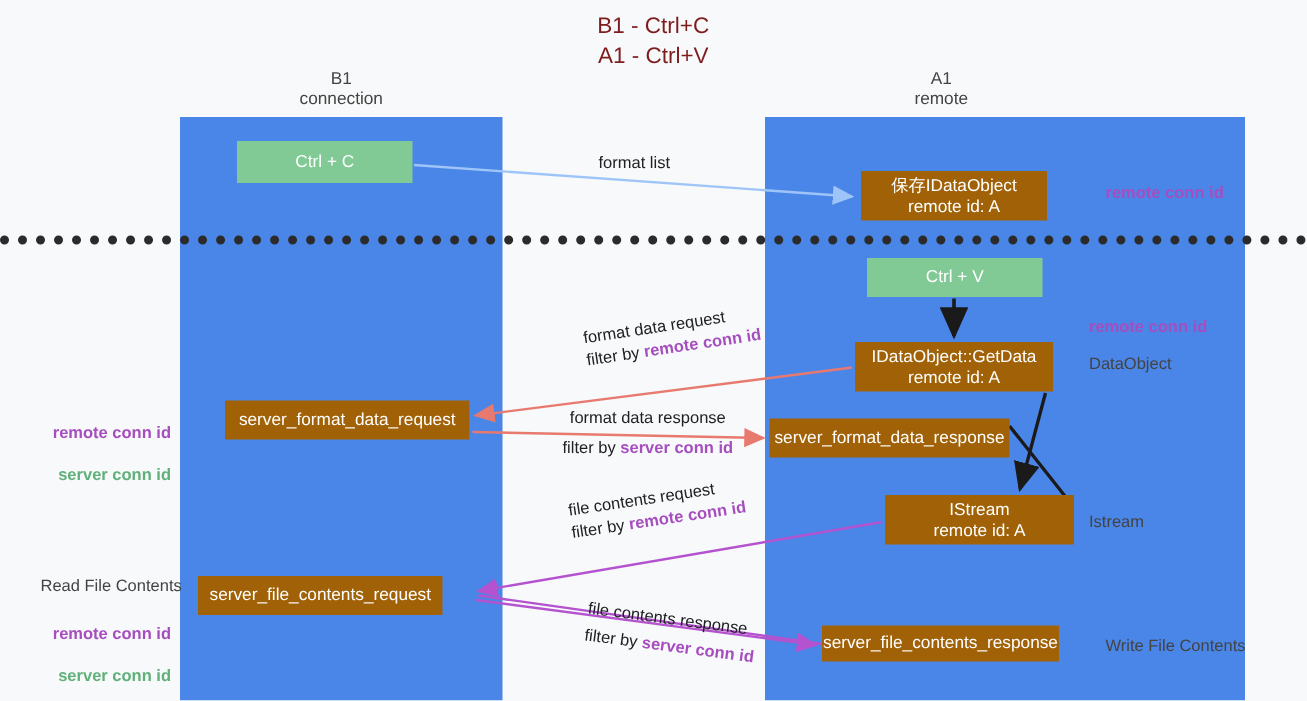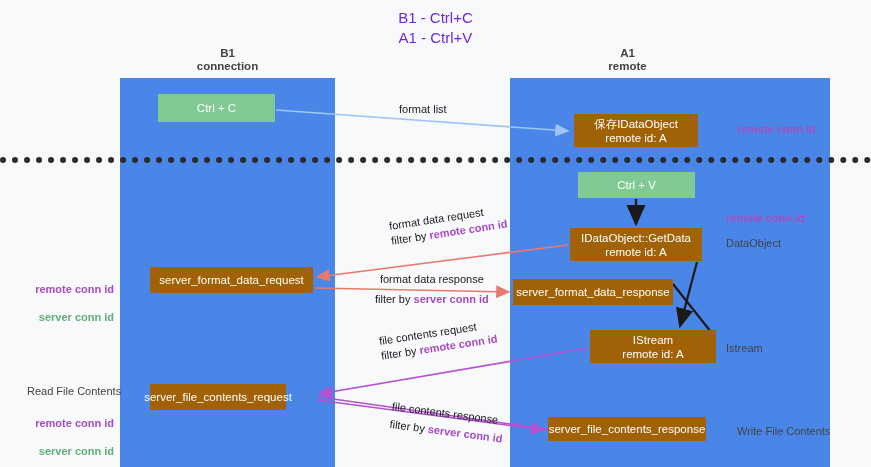--- a/index.html
+++ b/index.html
@@ -26,32 +26,31 @@
   #lane-b1 { left: 120px; top: 78px; width: 215px; height: 389px; }
   #lane-a1 { left: 510px; top: 78px; width: 320px; height: 389px; }
 
   .lane-header {
     position: absolute;
     text-align: center;
     font-size: 11.5px;
     color: #434343;
     line-height: 13px;
     white-space: pre-line;
-    font-weight: bold;
   }
   #header-b1 { left: 140px; top: 47px; width: 175px; }
   #header-a1 { left: 540px; top: 47px; width: 175px; }
 
   #title {
     position: absolute;
     left: 0; top: 8px;
     width: 871px;
     text-align: center;
     font-size: 15px;
-    color: #6d28d9;
+    color: #7f1d1d;
     line-height: 20px;
     white-space: pre-line;
   }
 
   .node {
     position: absolute;
     box-sizing: border-box;
     display: flex;
     flex-direction: column;
     align-items: center;
@@ -66,21 +65,21 @@
   .node.green { background: #81c995; }
   .node.orange { background: #a16207; }
 
   #node-ctrlc { left: 158px; top: 94px; width: 117px; height: 28px; }
   #node-idataobject { left: 574px; top: 114px; width: 124px; height: 33px; }
   #node-ctrlv { left: 578px; top: 172px; width: 117px; height: 26px; }
   #node-getdata { left: 570px; top: 228px; width: 132px; height: 33px; }
   #node-sfdreq { left: 150px; top: 267px; width: 163px; height: 26px; }
   #node-sfdres { left: 513px; top: 279px; width: 160px; height: 26px; }
   #node-istream { left: 590px; top: 330px; width: 126px; height: 33px; }
-  #node-sfcreq { left: 150px; top: 384px; width: 136px; height: 26px; }
+  #node-sfcreq { left: 132px; top: 384px; width: 163px; height: 26px; }
   #node-sfcres { left: 548px; top: 417px; width: 158px; height: 24px; }
 
   .side-label {
     position: absolute;
     font-size: 11px;
     color: #434343;
     line-height: 14px;
     white-space: pre-line;
   }
   .side-label.bold { font-weight: bold; }

